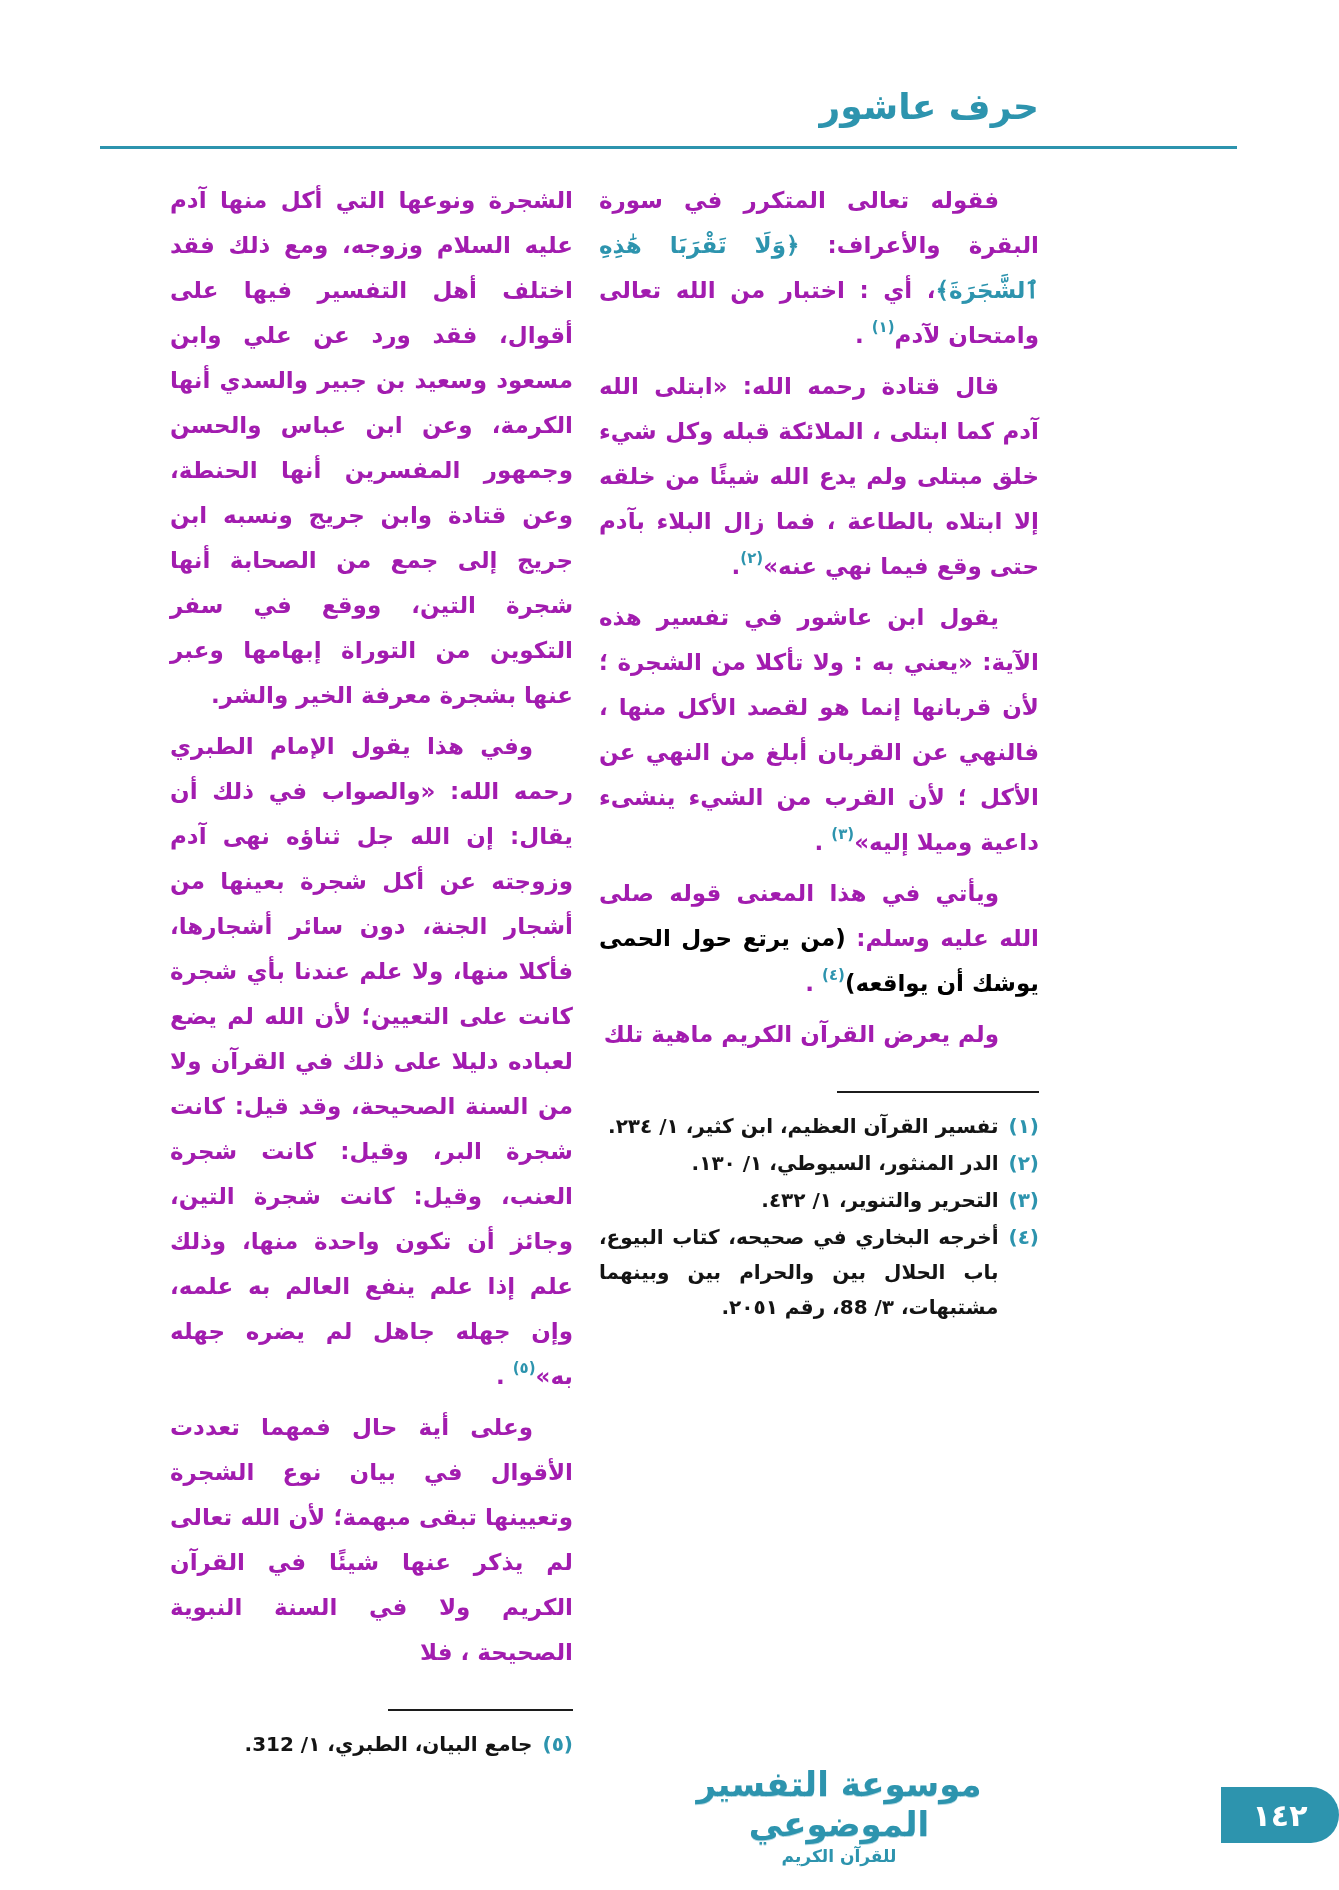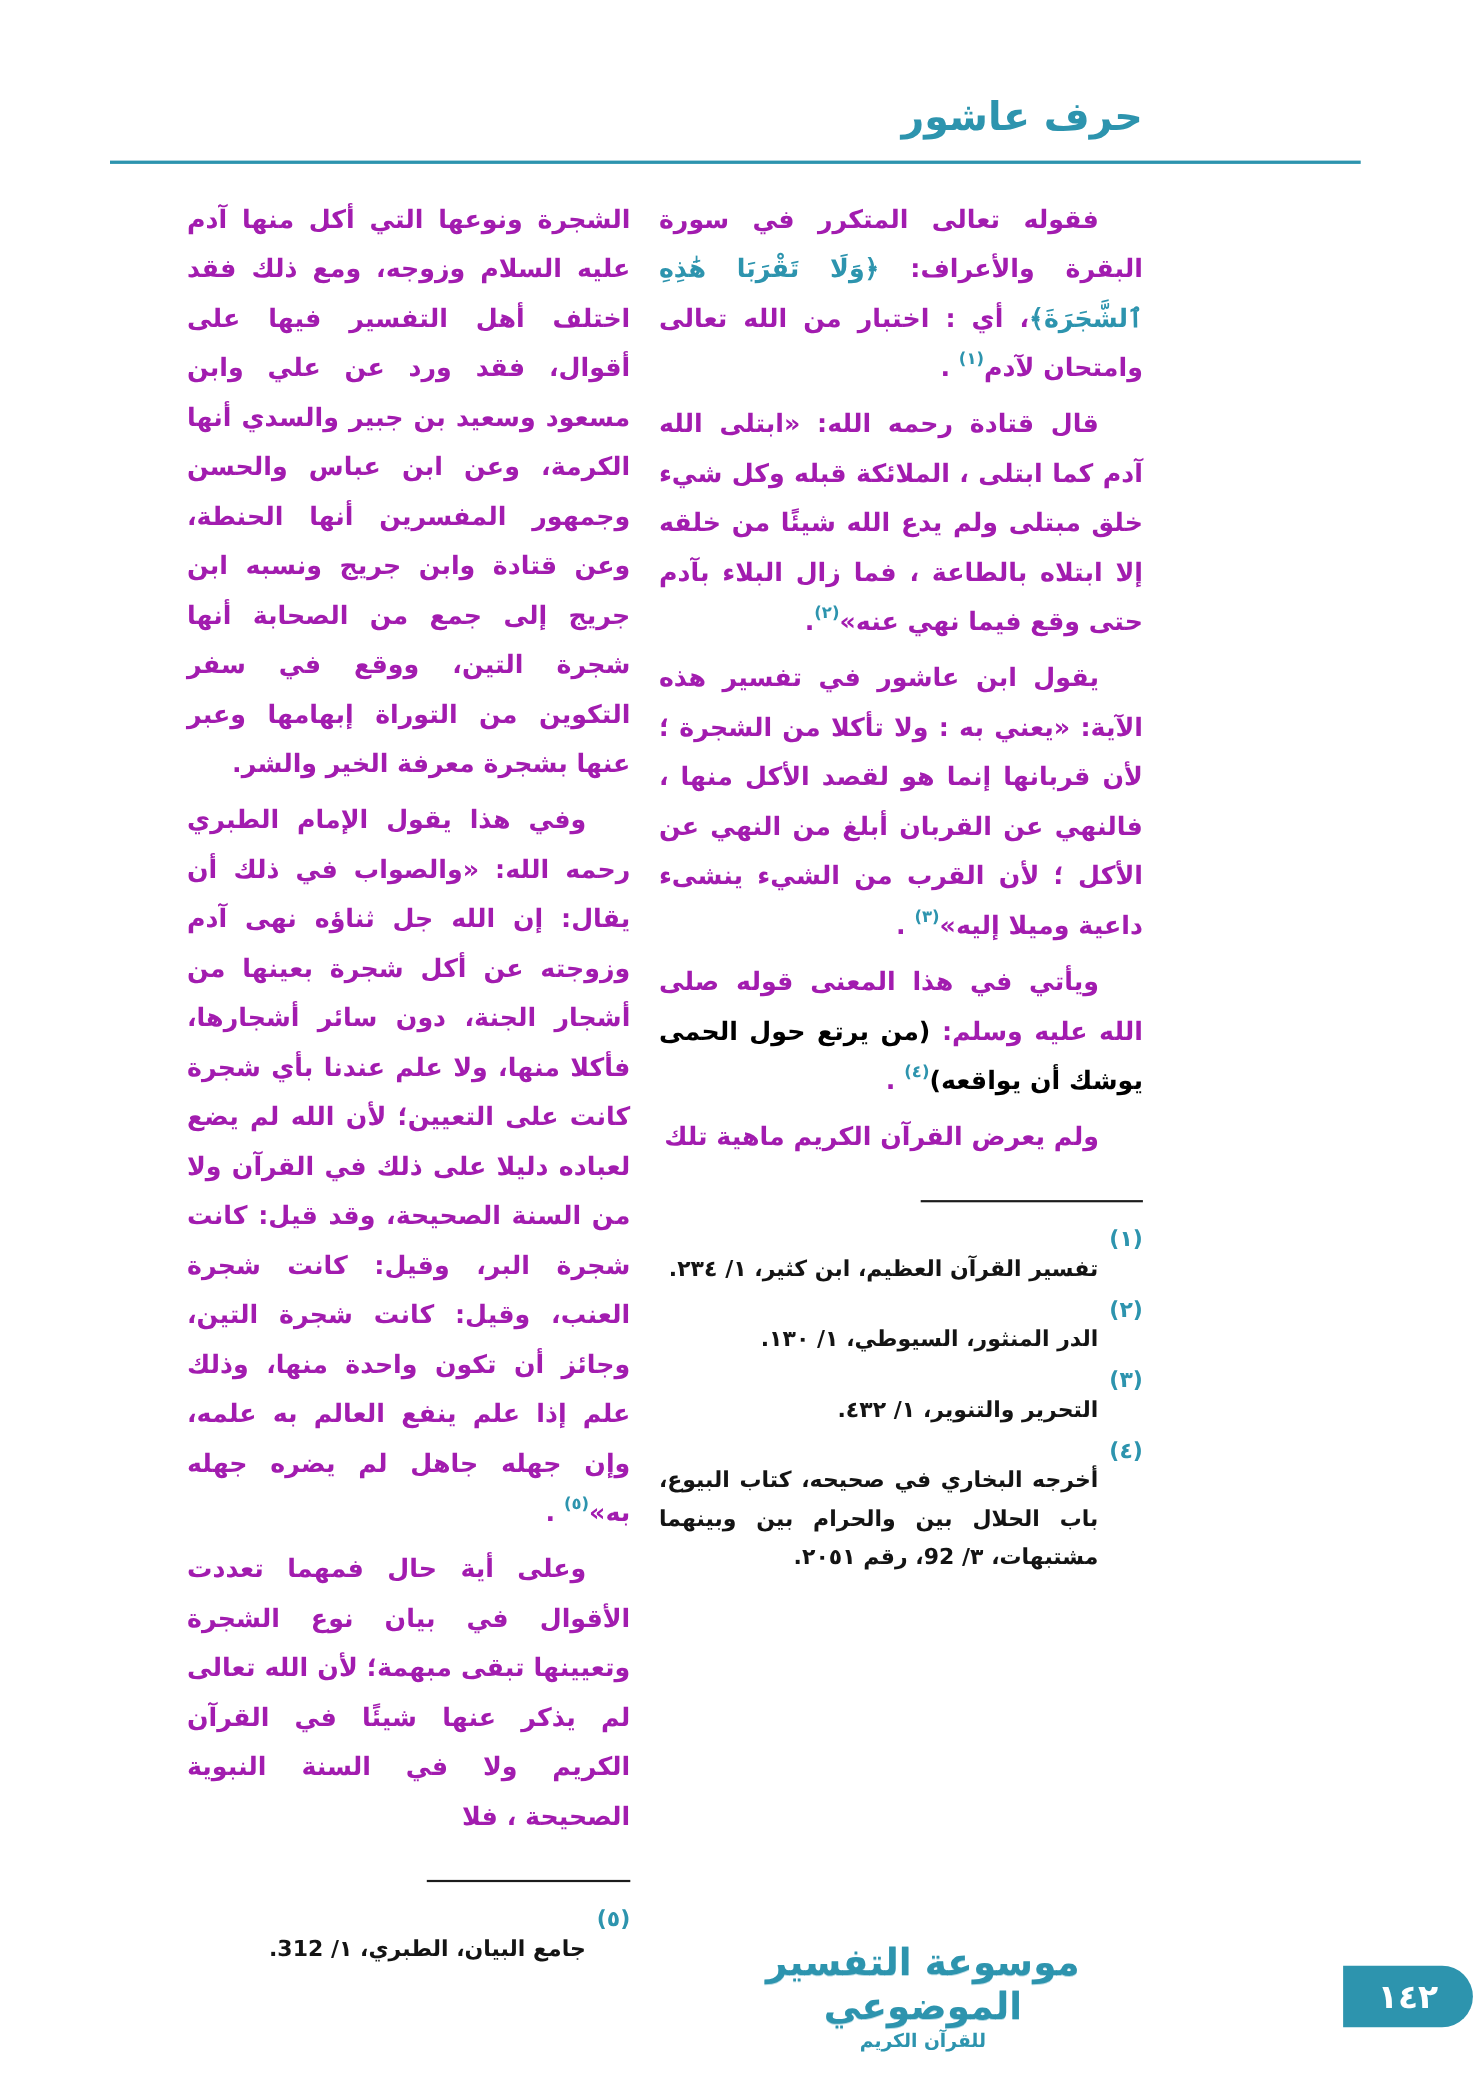--- a/index.html
+++ b/index.html
@@ -89,21 +89,20 @@
     margin-bottom: 2px;
   }
   .fn-num {
     color: var(--accent, #2d94ae);
     white-space: nowrap;
     flex: 0 0 auto;
   }
   .fn-text {
     text-align: justify;
     color: #141414;
-    margin-top: 27px;
   }
   
   .logo {
     position: absolute;
     bottom: 22px;
     right: 350px;
     width: 300px;
     text-align: center;
     color: var(--accent, #2d94ae);
   }
@@ -158,21 +157,21 @@
           <div class="footnote">
             <span class="fn-num">(٢)</span>
             <span class="fn-text">الدر المنثور، السيوطي، ١/ ١٣٠.</span>
           </div>
           <div class="footnote">
             <span class="fn-num">(٣)</span>
             <span class="fn-text">التحرير والتنوير، ١/ ٤٣٢.</span>
           </div>
           <div class="footnote">
             <span class="fn-num">(٤)</span>
-            <span class="fn-text">أخرجه البخاري في صحيحه، كتاب البيوع، باب الحلال بين والحرام بين وبينهما مشتبهات، ٣/ 92، رقم ٢٠٥١.</span>
+            <span class="fn-text">أخرجه البخاري في صحيحه، كتاب البيوع، باب الحلال بين والحرام بين وبينهما مشتبهات، ٣/ 88، رقم ٢٠٥١.</span>
           </div>
         </div>
       </section>
     <section class="col col-b" id="col-left">
         <p class="para"><span class="seg-text">الشجرة ونوعها التي أكل منها آدم عليه السلام وزوجه، ومع ذلك فقد اختلف أهل التفسير فيها على أقوال، فقد ورد عن علي وابن مسعود وسعيد بن جبير والسدي أنها الكرمة، وعن ابن عباس والحسن وجمهور المفسرين أنها الحنطة، وعن قتادة وابن جريج ونسبه ابن جريج إلى جمع من الصحابة أنها شجرة التين، ووقع في سفر التكوين من التوراة إبهامها وعبر عنها بشجرة معرفة الخير والشر.</span></p>
         <p class="para indent"><span class="seg-text">وفي هذا يقول الإمام الطبري رحمه الله: «والصواب في ذلك أن يقال: إن الله جل ثناؤه نهى آدم وزوجته عن أكل شجرة بعينها من أشجار الجنة، دون سائر أشجارها، فأكلا منها، ولا علم عندنا بأي شجرة كانت على التعيين؛ لأن الله لم يضع لعباده دليلا على ذلك في القرآن ولا من السنة الصحيحة، وقد قيل: كانت شجرة البر، وقيل: كانت شجرة العنب، وقيل: كانت شجرة التين، وجائز أن تكون واحدة منها، وذلك علم إذا علم ينفع العالم به علمه، وإن جهله جاهل لم يضره جهله به»</span><sup class="seg-marker">(٥)</sup><span class="seg-text"> .</span></p>
         <p class="para indent"><span class="seg-text">وعلى أية حال فمهما تعددت الأقوال في بيان نوع الشجرة وتعيينها تبقى مبهمة؛ لأن الله تعالى لم يذكر عنها شيئًا في القرآن الكريم ولا في السنة النبوية الصحيحة ، فلا</span></p>
         <div class="fn-sep"></div>
         <div class="footnotes">
           <div class="footnote">

